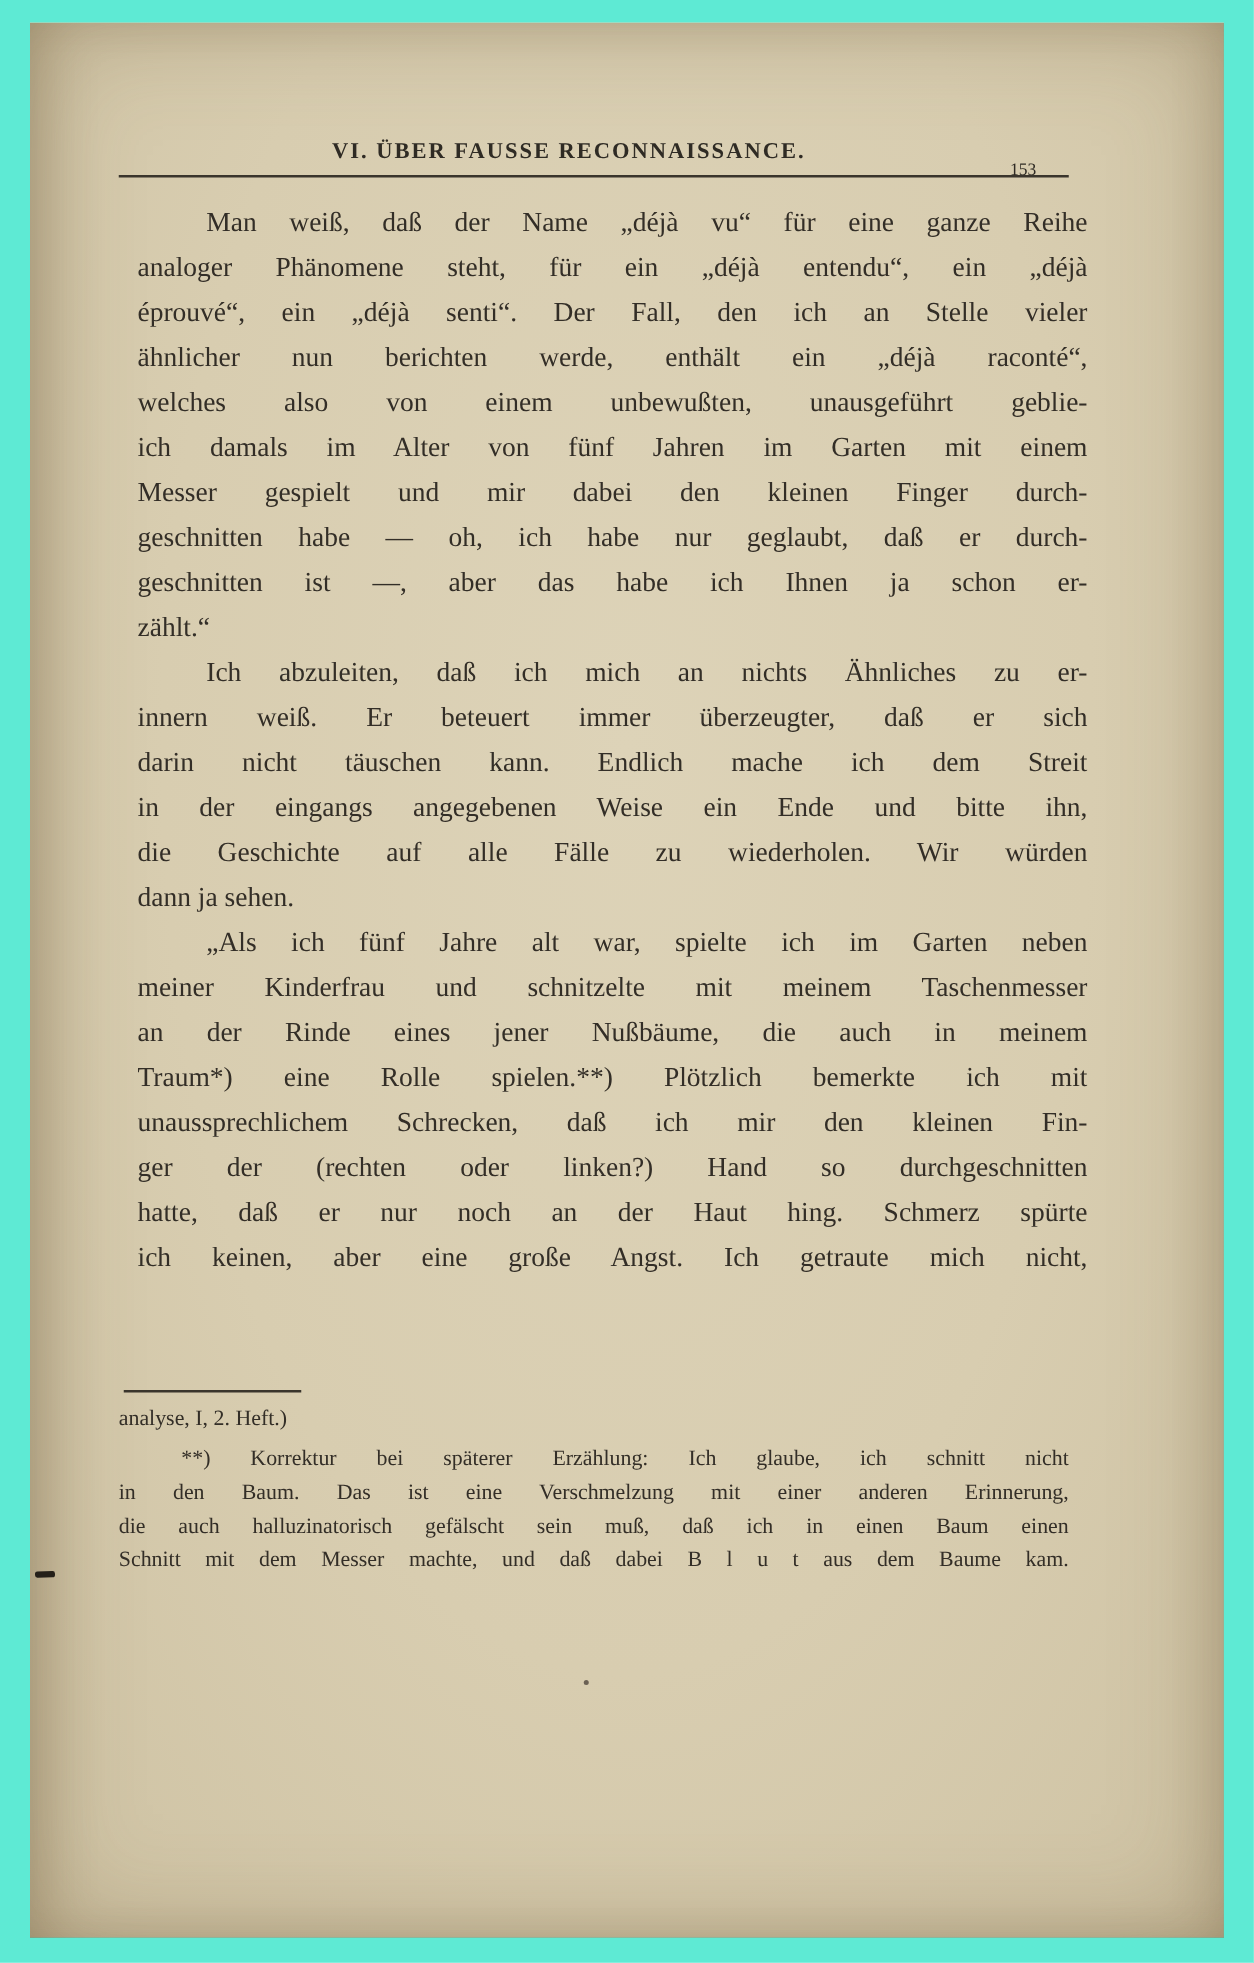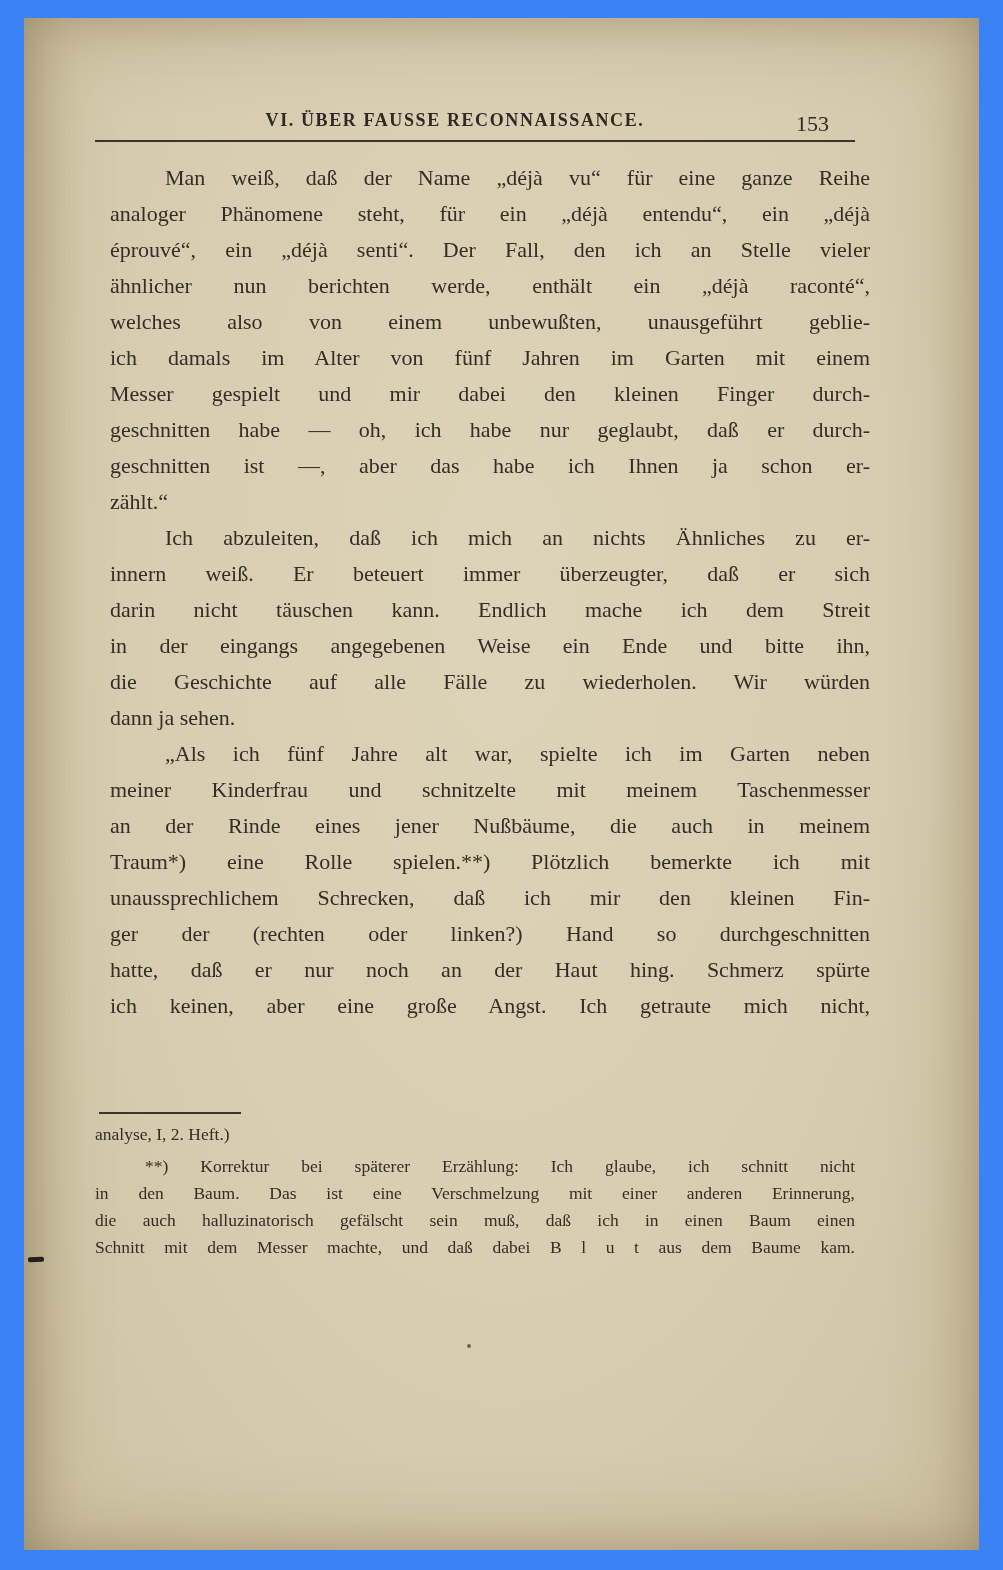--- a/index.html
+++ b/index.html
@@ -5,21 +5,21 @@
   html, body { margin: 0; padding: 0; }
   body {
     width: 1003px; height: 1570px;
     background: #fbfaf7;
     font-family: "Liberation Serif", "DejaVu Serif", serif;
     overflow: hidden;
   }
   .scan {
     position: relative;
     width: 1003px; height: 1570px;
-    background: #3b82f6;
+    background: #5eead4;
   }
   .page {
     position: absolute;
     left: 24px; top: 18px; right: 24px; bottom: 20px;
     background: radial-gradient(ellipse at 50% 38%, #ddd3b8 0%, #d8cdb0 55%, #cec2a3 100%);
     box-shadow:
       inset 0 0 80px 10px rgba(110, 90, 55, 0.28),
       inset 25px 0 45px -18px rgba(100, 80, 50, 0.30),
       inset -18px 0 40px -18px rgba(100, 80, 50, 0.25);
   }
@@ -29,22 +29,22 @@
     color: #2f2b24;
   }
   .running-title {
     position: absolute; left: 0; right: 40px; top: 0;
     text-align: center;
     font-size: 18px; font-weight: bold;
     letter-spacing: 1.6px;
     line-height: 32px;
   }
   .page-number {
-    position: absolute; right: 26px; top: 4px;
-    font-size: 22px;
+    position: absolute; right: 26px; top: 17px;
+    font-size: 14px;
     line-height: 32px;
   }
   .head-rule {
     position: absolute;
     left: 95px; top: 140px; width: 760px; height: 2px;
     background: #3a352c;
   }
   .body-text {
     position: absolute;
     left: 110px; top: 160px; width: 760px;

